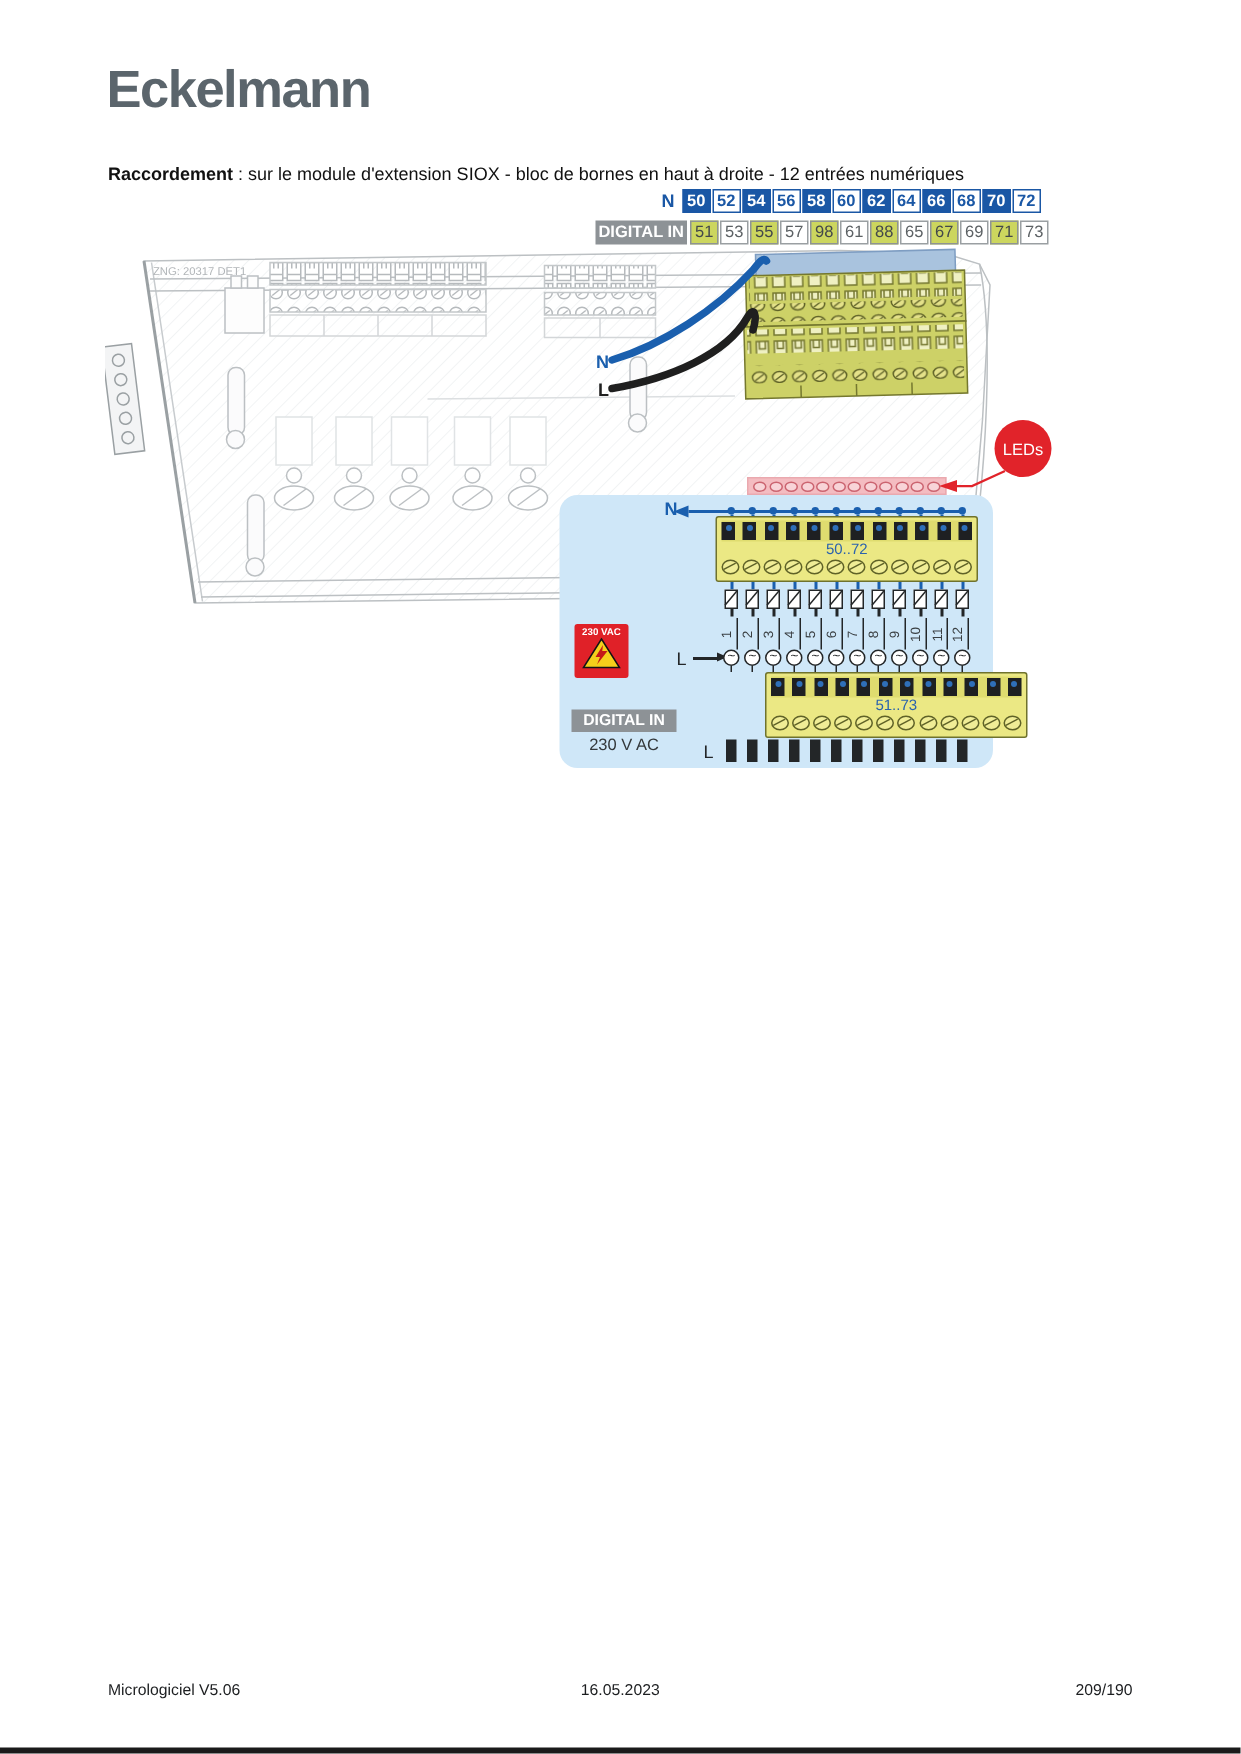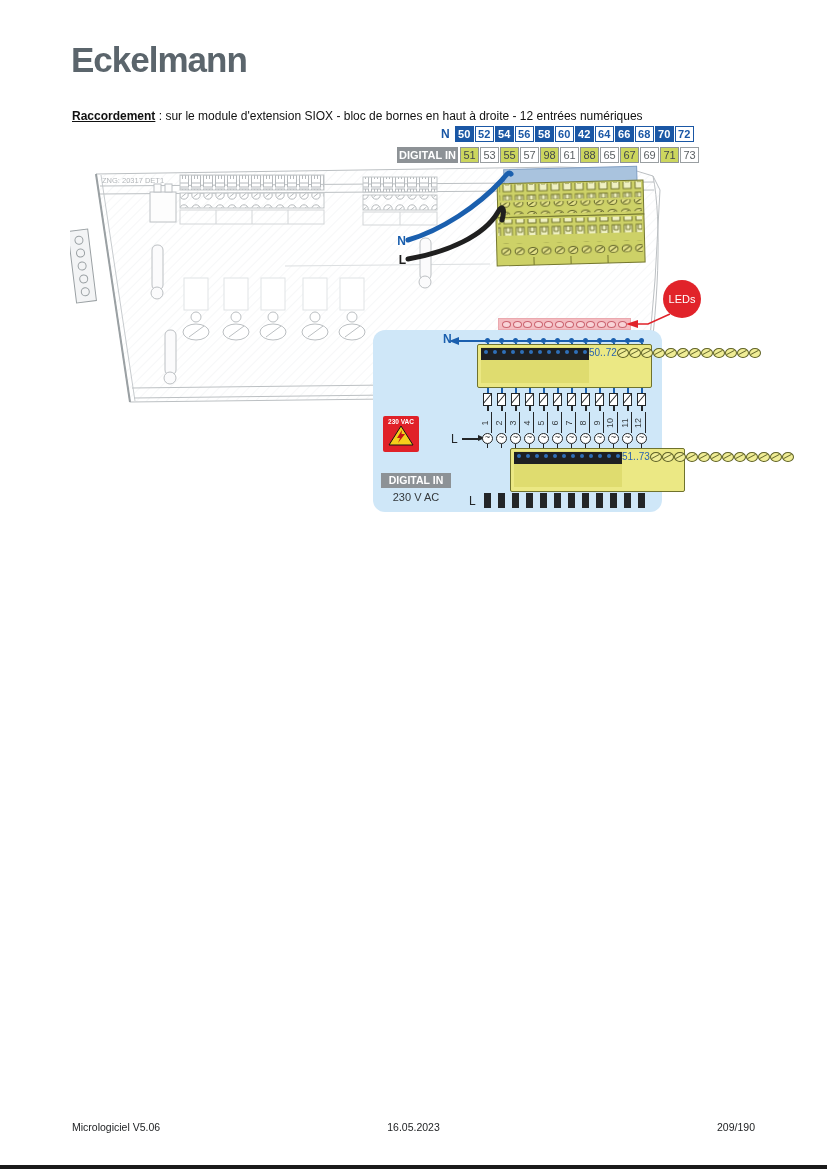--- a/index.html
+++ b/index.html
@@ -3,21 +3,21 @@
 <meta charset="utf-8">
 <style>
   html,body{margin:0;padding:0;}
   body{width:827px;height:1169px;position:relative;background:#ffffff;overflow:hidden;
        font-family:"Liberation Sans",sans-serif;color:#1c1e20;}
   .abs{position:absolute;}
 
   
   #logo{left:71px;top:40px;font-size:35px;font-weight:bold;letter-spacing:-1px;color:#5b656c;}
   #heading{left:72px;top:109px;font-size:12px;white-space:nowrap;color:#111;}
-  #heading b{font-weight:bold;text-decoration:underline;}
+  #heading b{font-weight:bold;}
 
   
   .tmap{display:flex;align-items:center;}
   #row-n{left:441px;top:126px;}
   #row-d{left:397px;top:147px;}
   .tmap .cells{display:flex;gap:1px;}
   .cell{width:19px;height:16px;box-sizing:border-box;display:flex;align-items:center;justify-content:center;
         font-size:11px;font-weight:bold;background:#fff;}
   .cell.filled{background:#1a57a5;color:#fff;border:1px solid #1a57a5;}
   .cell.outline{background:#fff;color:#1a57a5;border:1px solid #1a57a5;}
@@ -39,21 +39,21 @@
   #bus::before{content:'';position:absolute;left:-10px;top:-3px;border-top:4px solid transparent;
                border-bottom:4px solid transparent;border-right:10px solid #1a5fae;}
   .prow{display:flex;justify-content:space-between;left:108px;width:167px;}
   .pitem{width:13px;position:relative;display:flex;flex-direction:column;align-items:center;}
   #dots{top:8px;}
   #dots .pitem{height:20px;}
   .busdot{width:5px;height:5px;border-radius:50%;background:#1a5fae;}
   #dots .pitem::after{content:'';width:2px;height:13px;background:#1a5fae;}
 
   .yblock{left:104px;width:175px;height:44px;background:#ebe884;border:1px solid #6f722d;border-radius:2px;
-          box-sizing:border-box;display:flex;flex-direction:row;padding:2px 3px 4px 3px;}
+          box-sizing:border-box;display:flex;flex-direction:column;padding:2px 3px 4px 3px;}
   .yblock .holes{display:flex;justify-content:space-between;background:#dfdc6f;padding:1px 0;}
   .hole{width:9px;height:12px;background:#1e2022;display:flex;justify-content:center;padding-top:2px;box-sizing:border-box;}
   .hole i{width:4px;height:4px;background:#2f6fb8;border-radius:50%;display:block;}
   .ylabel{font-size:10px;line-height:11px;color:#2b63ad;text-align:center;}
   .yblock .screws{display:flex;justify-content:space-between;padding:1px 0;}
   .screw{width:10px;height:8px;border:1px solid #5f6227;border-radius:50%;background:#f0ed96;position:relative;}
   .screw::after{content:'';position:absolute;left:0;top:3px;width:9px;border-top:1px solid #5f6227;transform:rotate(-28deg);}
   #block1{top:14px;} #block2{top:118px;margin-left:33px;}
 
   #switches{top:58px;}
@@ -100,21 +100,21 @@
 
 <div class="abs tmap" id="row-n">
   <span id="n-lbl">N</span>
   <div class="cells">
     <span class="cell filled">50</span>
       <span class="cell outline">52</span>
       <span class="cell filled">54</span>
       <span class="cell outline">56</span>
       <span class="cell filled">58</span>
       <span class="cell outline">60</span>
-      <span class="cell filled">42</span>
+      <span class="cell filled">62</span>
       <span class="cell outline">64</span>
       <span class="cell filled">66</span>
       <span class="cell outline">68</span>
       <span class="cell filled">70</span>
       <span class="cell outline">72</span>
   </div>
 </div>
 <div class="abs tmap" id="row-d">
   <span class="gray-badge">DIGITAL IN</span>
   <div class="cells">

